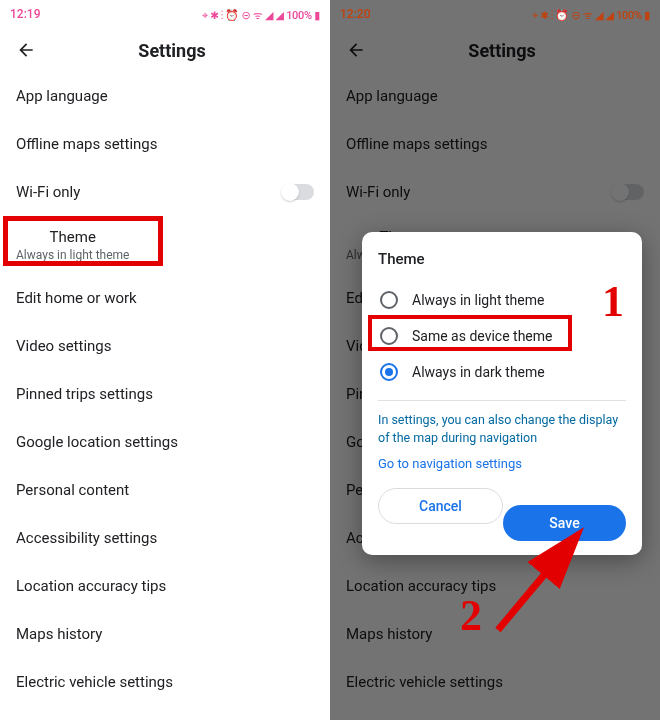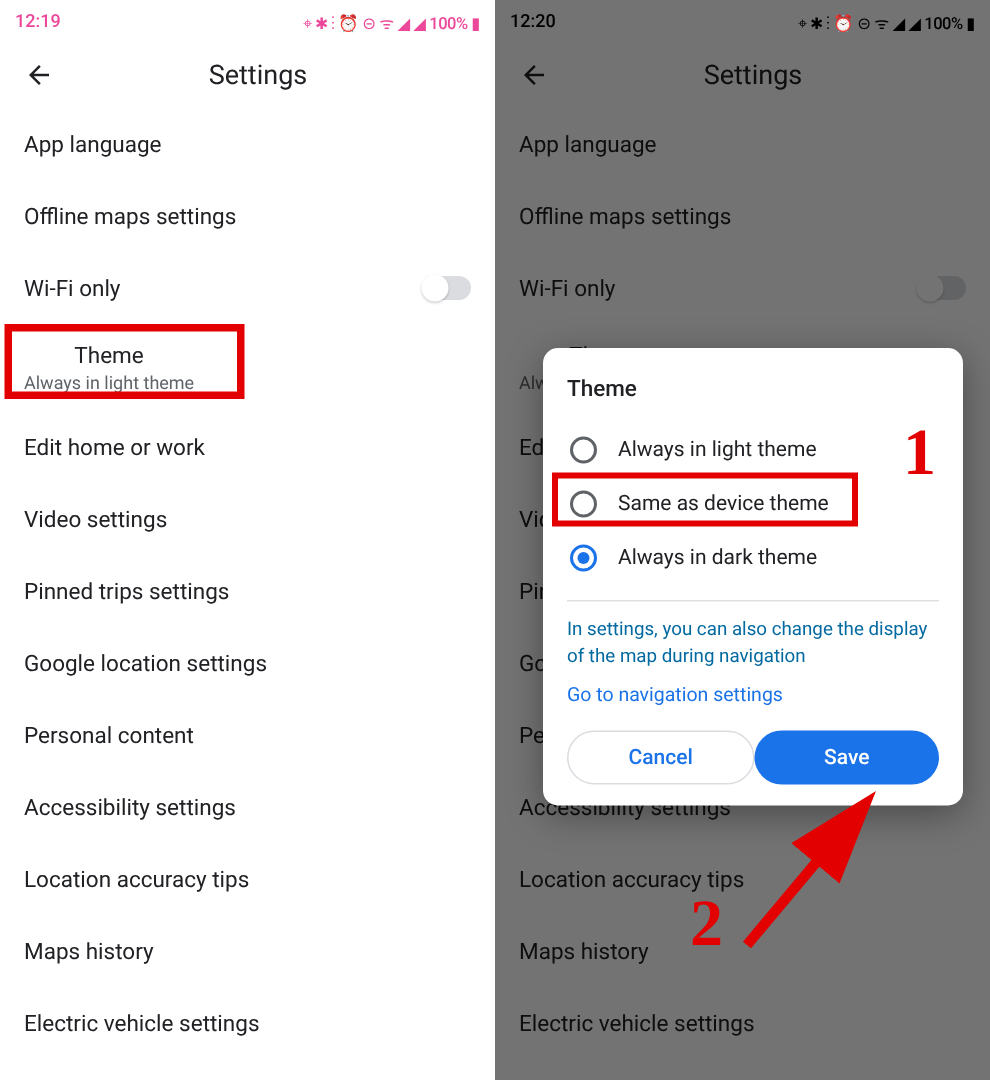--- a/index.html
+++ b/index.html
@@ -7,28 +7,28 @@
   .stage { position: relative; width: 660px; height: 720px; display: flex; }
   .phone { width: 330px; height: 720px; position: relative; overflow: hidden; background: #fff; }
   .phone.right::after {
     content: ""; position: absolute; inset: 0; background: rgba(0,0,0,.55); z-index: 5;
   }
   .status-bar {
     height: 28px; display: flex; align-items: center; justify-content: space-between;
     padding: 0 10px; font-size: 12px; font-weight: 500; position: relative; z-index: 6;
   }
   .phone.left .status-bar { color: #ec4899; }
-  .phone.right .status-bar { color: #000000; }
+  .phone.right .status-bar { color: #c2410c; }
   .status-right { font-size: 11px; letter-spacing: -0.3px; }
   .app-bar {
     height: 44px; display: flex; align-items: center; padding: 0 12px; position: relative;
   }
   .app-bar .title {
     position: absolute; left: 14px; right: 0; text-align: center; font-size: 18px;
-    font-weight: 400; color: #202124;
+    font-weight: 700; color: #202124;
   }
   .back-btn { width: 28px; height: 28px; display: flex; align-items: center; justify-content: center; z-index: 2; cursor: pointer; }
   .list { padding: 0; }
   .row {
     padding: 12px 16px; font-size: 15px; color: #202124; display: flex;
     align-items: center; justify-content: space-between; min-height: 48px; text-align: center;
   }
   .row .main { display: flex; flex-direction: column; }
   .row .sub { font-size: 12px; color: #5f6368; margin-top: 2px; }
   .toggle {
@@ -61,21 +61,21 @@
   }
   .dialog hr { border: none; border-top: 1px solid #e0e0e0; margin: 10px 0; }
   .dialog .note { font-size: 12.5px; color: #0369a1; line-height: 1.4; }
   .dialog .navlink { font-size: 13px; color: #1a73e8; margin-top: 10px; display: inline-block; cursor: pointer; }
   .dialog .btn-row { display: flex; gap: 0; margin-top: 16px; justify-content: space-between; }
   .dbtn {
     flex: 1; height: 36px; border-radius: 18px; font-size: 14px; font-weight: 500;
     display: flex; align-items: center; justify-content: center; cursor: pointer;
   }
   .dbtn.cancel { border: 1px solid #dadce0; color: #1a73e8; background: #fff; }
-  .dbtn.save { background: #1a73e8; color: #fff; }
+  .dbtn.save { background: #1a73e8; color: #fff; margin-top: 17px; }
   
   .anno {
     position: absolute; z-index: 20; color: #e20000; font-size: 44px; font-weight: 700;
     font-family: Georgia, serif; pointer-events: none;
   }
   .radio-highlight {
     position: absolute; border: 4px solid #e20000; z-index: 15; pointer-events: none;
   }
   .arrow {
     position: absolute; z-index: 18; pointer-events: none;

